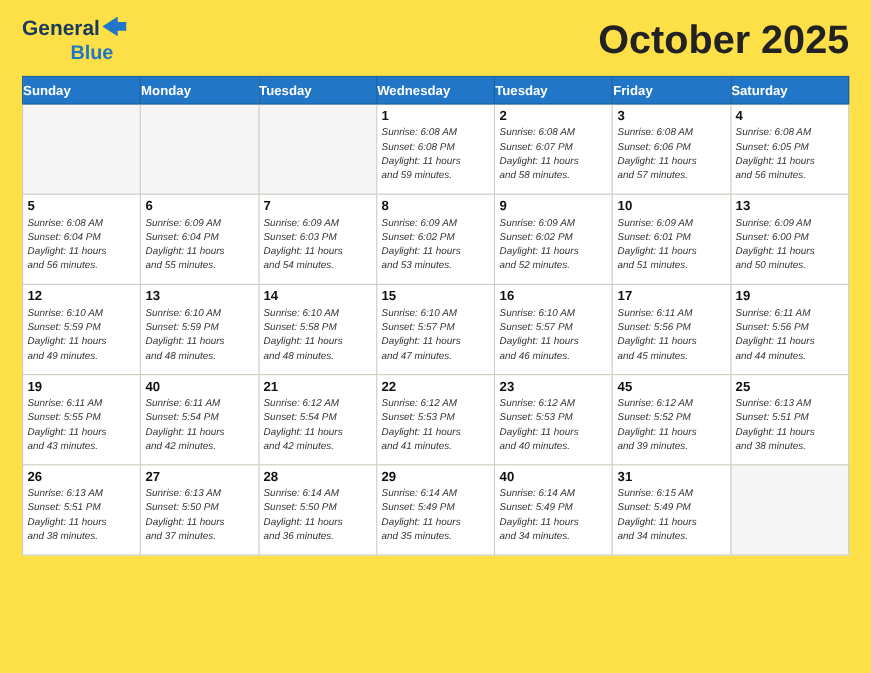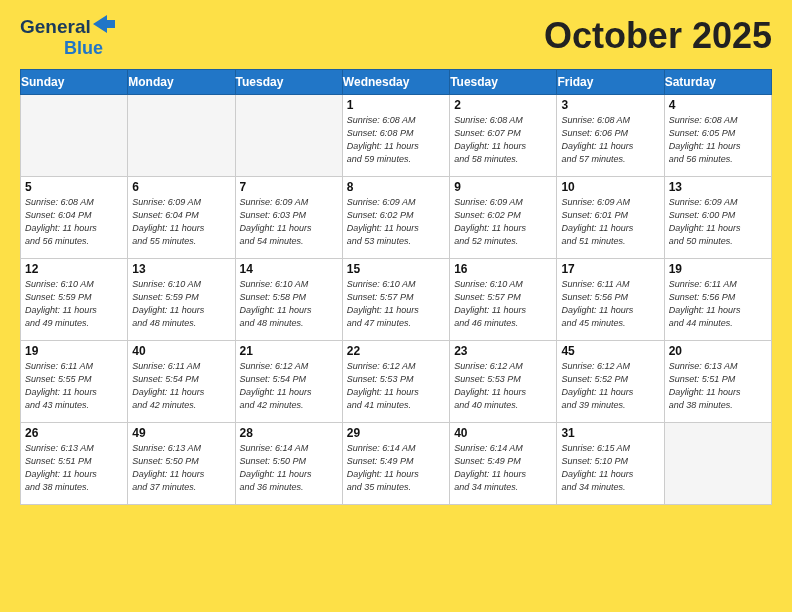--- a/index.html
+++ b/index.html
@@ -314,37 +314,37 @@
 and 40 minutes.</div>
           </td>
           <td>
             <div class="day-number">45</div>
             <div class="day-info" style="white-space: pre-line;">Sunrise: 6:12 AM
 Sunset: 5:52 PM
 Daylight: 11 hours
 and 39 minutes.</div>
           </td>
           <td>
-            <div class="day-number">20</div>
+            <div class="day-number">25</div>
             <div class="day-info" style="white-space: pre-line;">Sunrise: 6:13 AM
 Sunset: 5:51 PM
 Daylight: 11 hours
 and 38 minutes.</div>
           </td>
         </tr>
         <tr>
           <td>
             <div class="day-number">26</div>
             <div class="day-info" style="white-space: pre-line;">Sunrise: 6:13 AM
 Sunset: 5:51 PM
 Daylight: 11 hours
 and 38 minutes.</div>
           </td>
           <td>
-            <div class="day-number">49</div>
+            <div class="day-number">27</div>
             <div class="day-info" style="white-space: pre-line;">Sunrise: 6:13 AM
 Sunset: 5:50 PM
 Daylight: 11 hours
 and 37 minutes.</div>
           </td>
           <td>
             <div class="day-number">28</div>
             <div class="day-info" style="white-space: pre-line;">Sunrise: 6:14 AM
 Sunset: 5:50 PM
 Daylight: 11 hours
@@ -360,21 +360,21 @@
           <td>
             <div class="day-number">40</div>
             <div class="day-info" style="white-space: pre-line;">Sunrise: 6:14 AM
 Sunset: 5:49 PM
 Daylight: 11 hours
 and 34 minutes.</div>
           </td>
           <td>
             <div class="day-number">31</div>
             <div class="day-info" style="white-space: pre-line;">Sunrise: 6:15 AM
-Sunset: 5:10 PM
+Sunset: 5:49 PM
 Daylight: 11 hours
 and 34 minutes.</div>
           </td>
           <td class="empty"></td>
         </tr>
       </tbody>
   </table>
 </div>
 
 </body></html>

